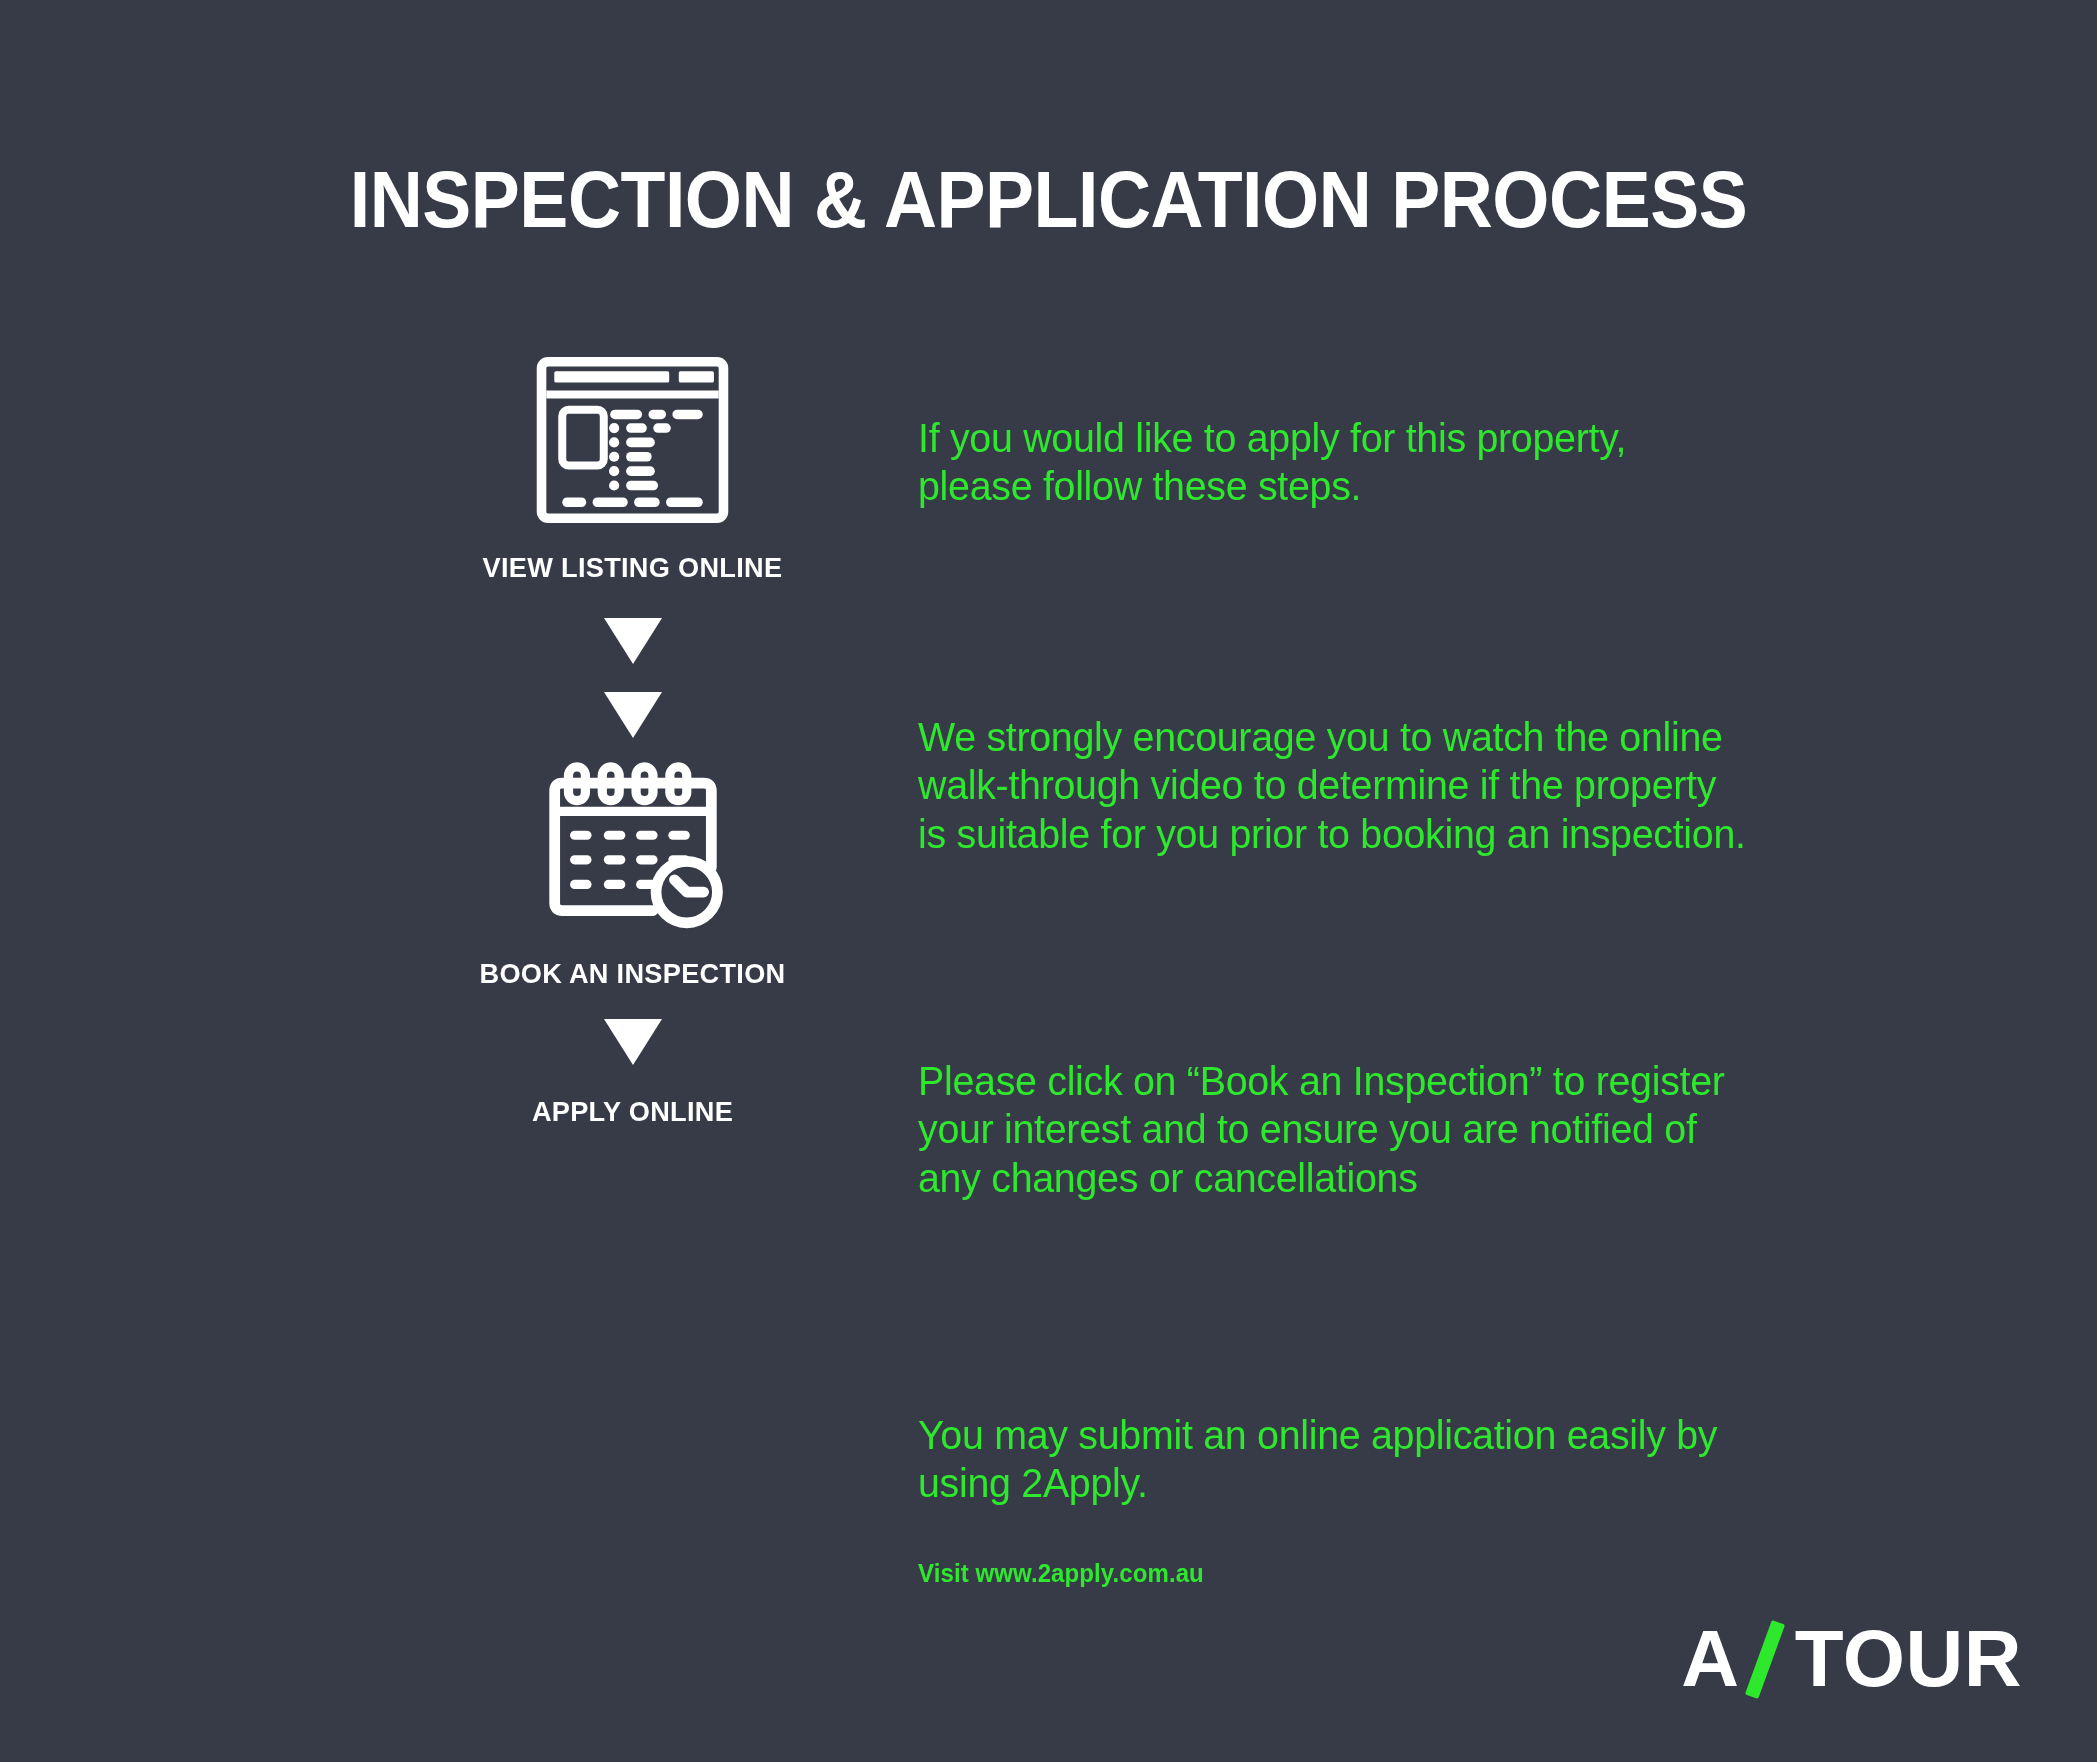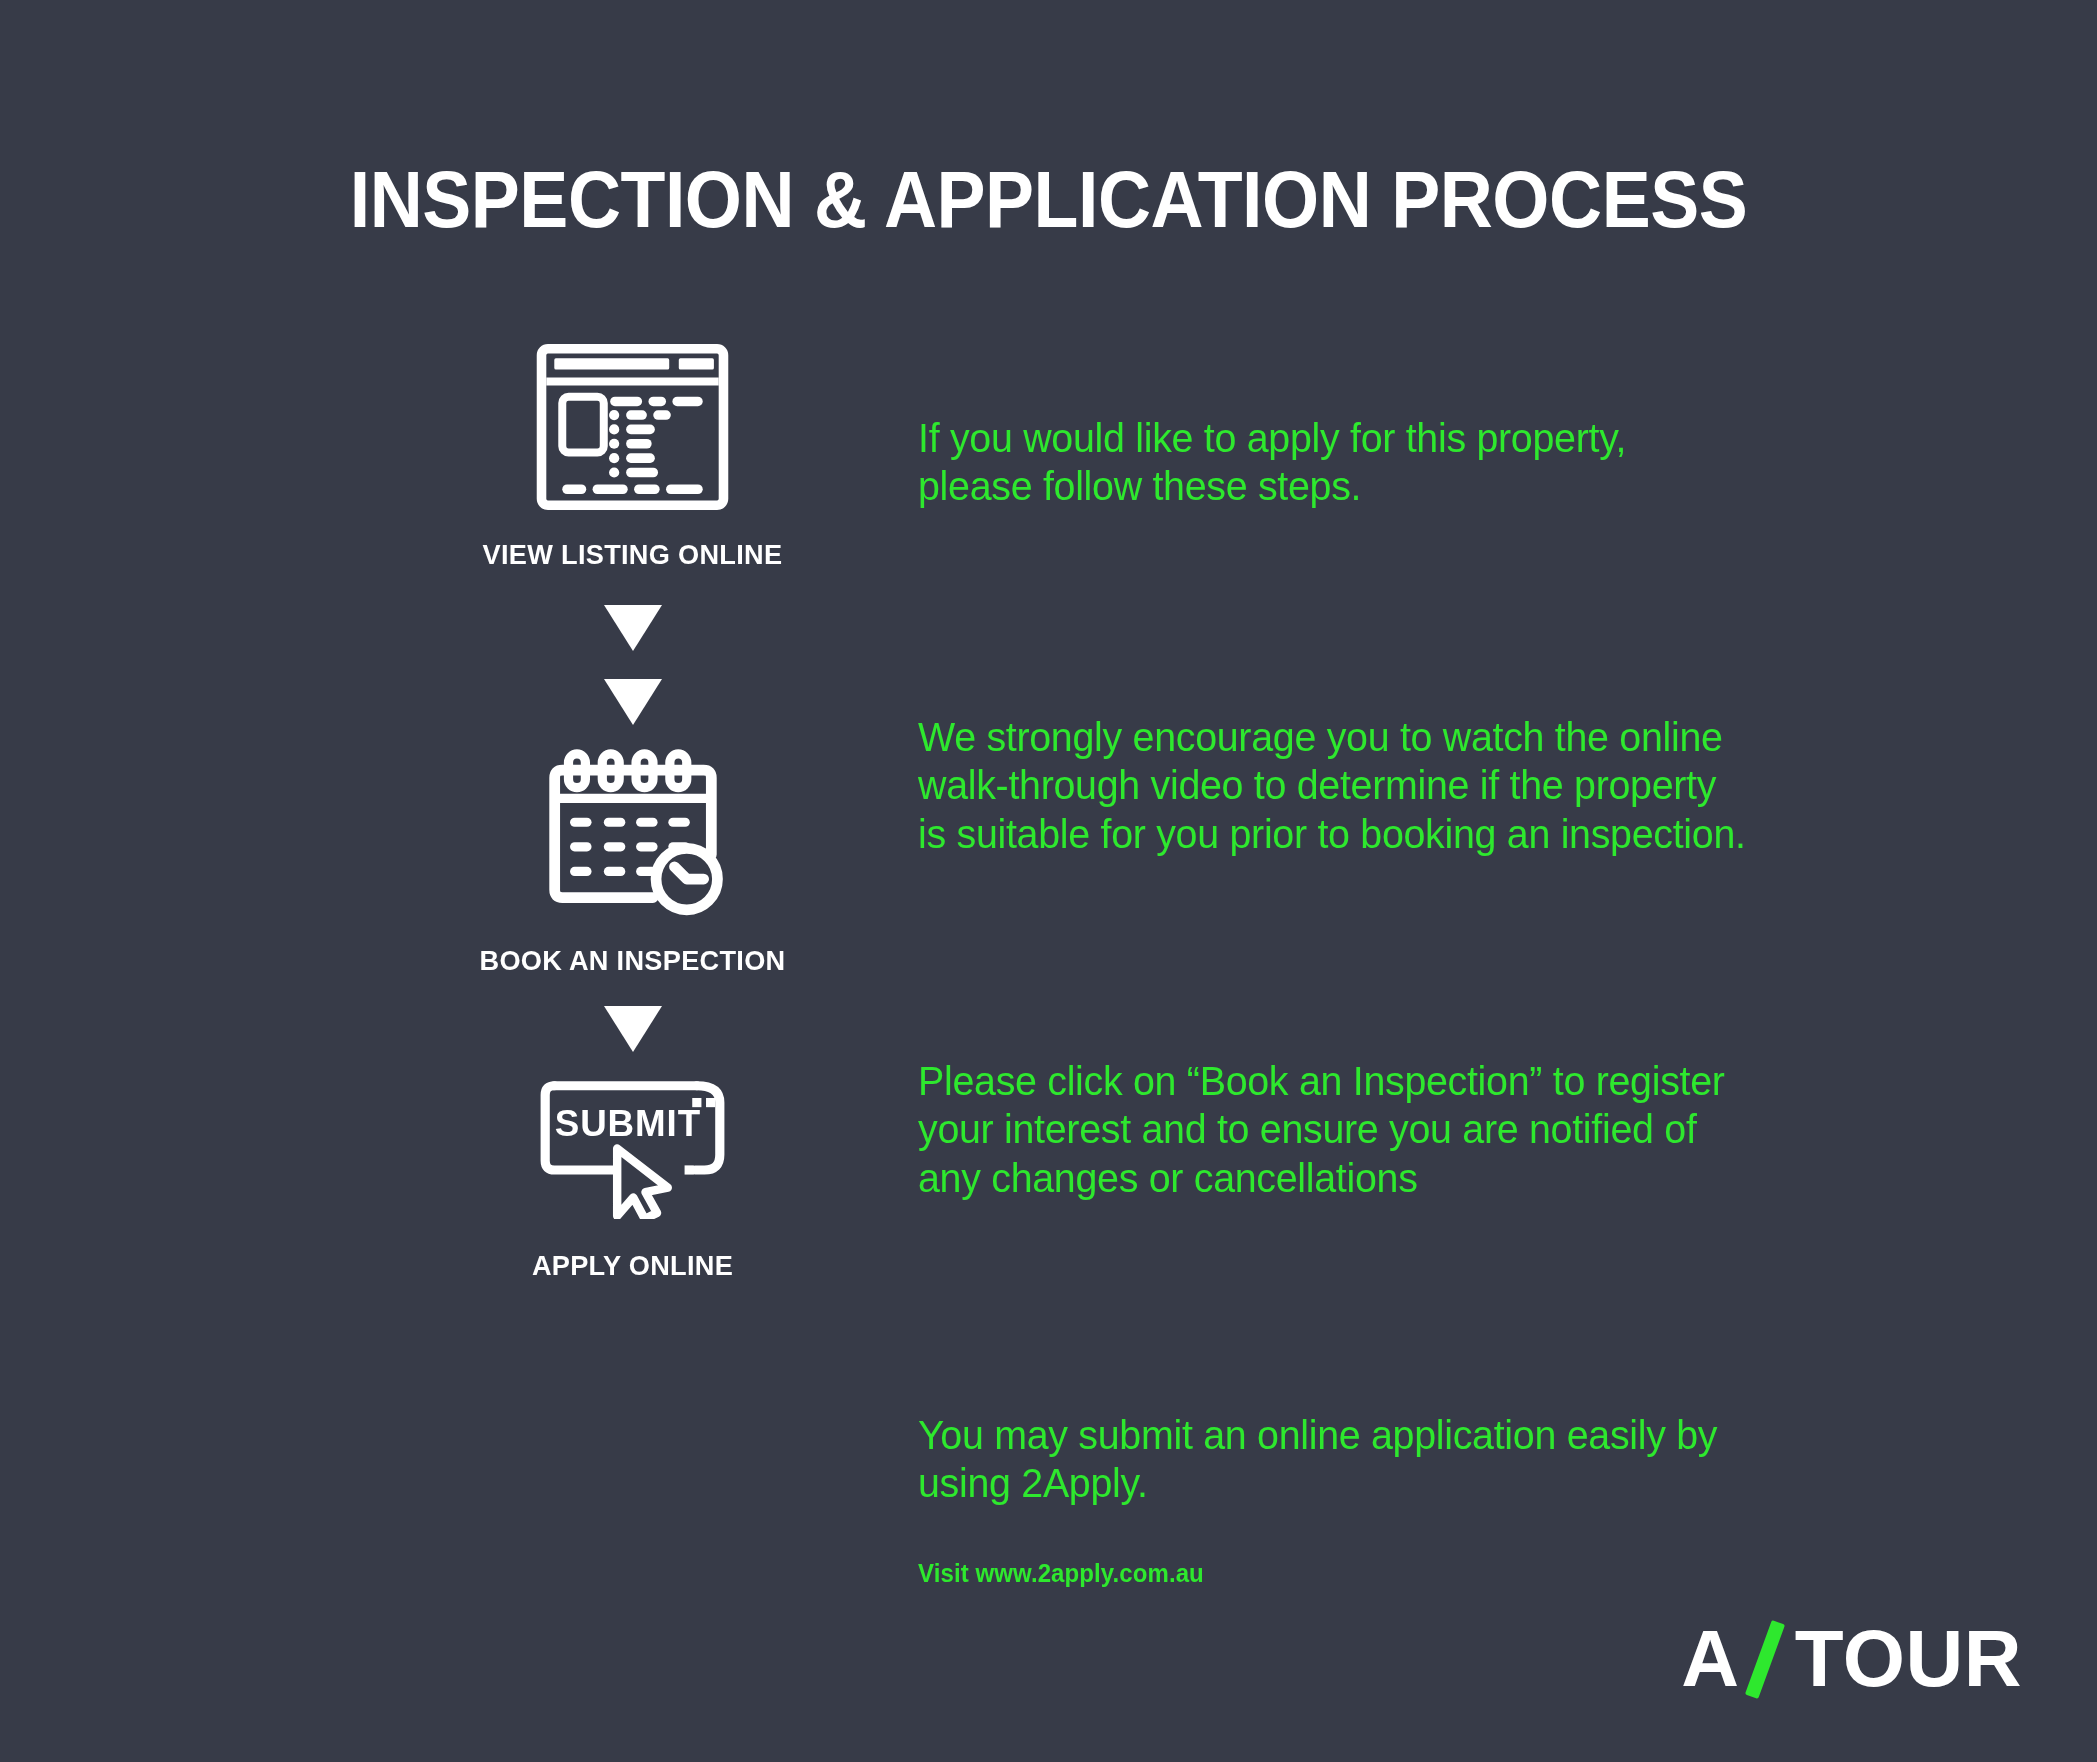--- a/index.html
+++ b/index.html
@@ -30,21 +30,21 @@
     font-size: 79px;
     font-weight: bold;
     letter-spacing: -0.5px;
     white-space: nowrap;
     transform: scaleX(0.93);
   }
 
   
   .flow {
     position: absolute;
-    top: 344px;
+    top: 357px;
     left: 343px;
     width: 579px;
   }
 
   .step { position: relative; width: 100%; }
 
   .icon-wrap {
     display: flex;
     justify-content: center;
     align-items: flex-end;
@@ -218,32 +218,20 @@
           <circle cx="96" cy="86" r="20" fill="none" stroke="#ffffff" stroke-width="7"></circle>
           <path d="M88 78 L96 86 L107 86" fill="none" stroke="#ffffff" stroke-width="7" stroke-linecap="round" stroke-linejoin="round"></path>
         </svg>
       </div>
       <div class="step-label sp-label3">BOOK AN INSPECTION</div>
     </div>
 
     <span class="arrow sp-arrow3"></span>
 
     <div class="step">
-      <div class="icon-wrap">
-        <svg width="193" height="144" viewBox="0 0 126 94">
-          <path d="M12 7 L105 7" stroke="#ffffff" stroke-width="6" stroke-linecap="round" fill="none"></path>
-          <path d="M12 7 Q6 7 6 13 L6 56 Q6 62 12 62 L52 62" stroke="#ffffff" stroke-width="6" stroke-linecap="round" stroke-linejoin="round" fill="none"></path>
-          <path d="M105 7 Q120 7 120 18 L120 52 Q120 62 110 62 L104 62" stroke="#ffffff" stroke-width="6" stroke-linecap="round" stroke-linejoin="round" fill="none"></path>
-          <rect x="102" y="15" width="6" height="6" fill="#ffffff"></rect>
-          <rect x="111" y="15" width="6" height="6" fill="#ffffff"></rect>
-          <rect x="97" y="59" width="6" height="6" fill="#ffffff"></rect>
-          <text x="60" y="40" text-anchor="middle" fill="#ffffff" font-family="Liberation Sans, sans-serif" font-size="24" font-weight="bold" letter-spacing="0.6">SUBMIT</text>
-          <path d="M53 48 L53 92 L63.5 80 L71 94 L79 90 L71.5 76.5 L86 73.5 Z" fill="none" stroke="#ffffff" stroke-width="5.5" stroke-linejoin="round"></path>
-        </svg>
-      </div>
       <div class="step-label sp-label4">APPLY ONLINE</div>
     </div>
 
   </div>
 
   <div class="copy-col">
     <div class="copy copy-1">If you would like to apply for this property,
 please follow these steps.</div>
     <div class="copy copy-2">We strongly encourage you to watch the online
 walk-through video to determine if the property

